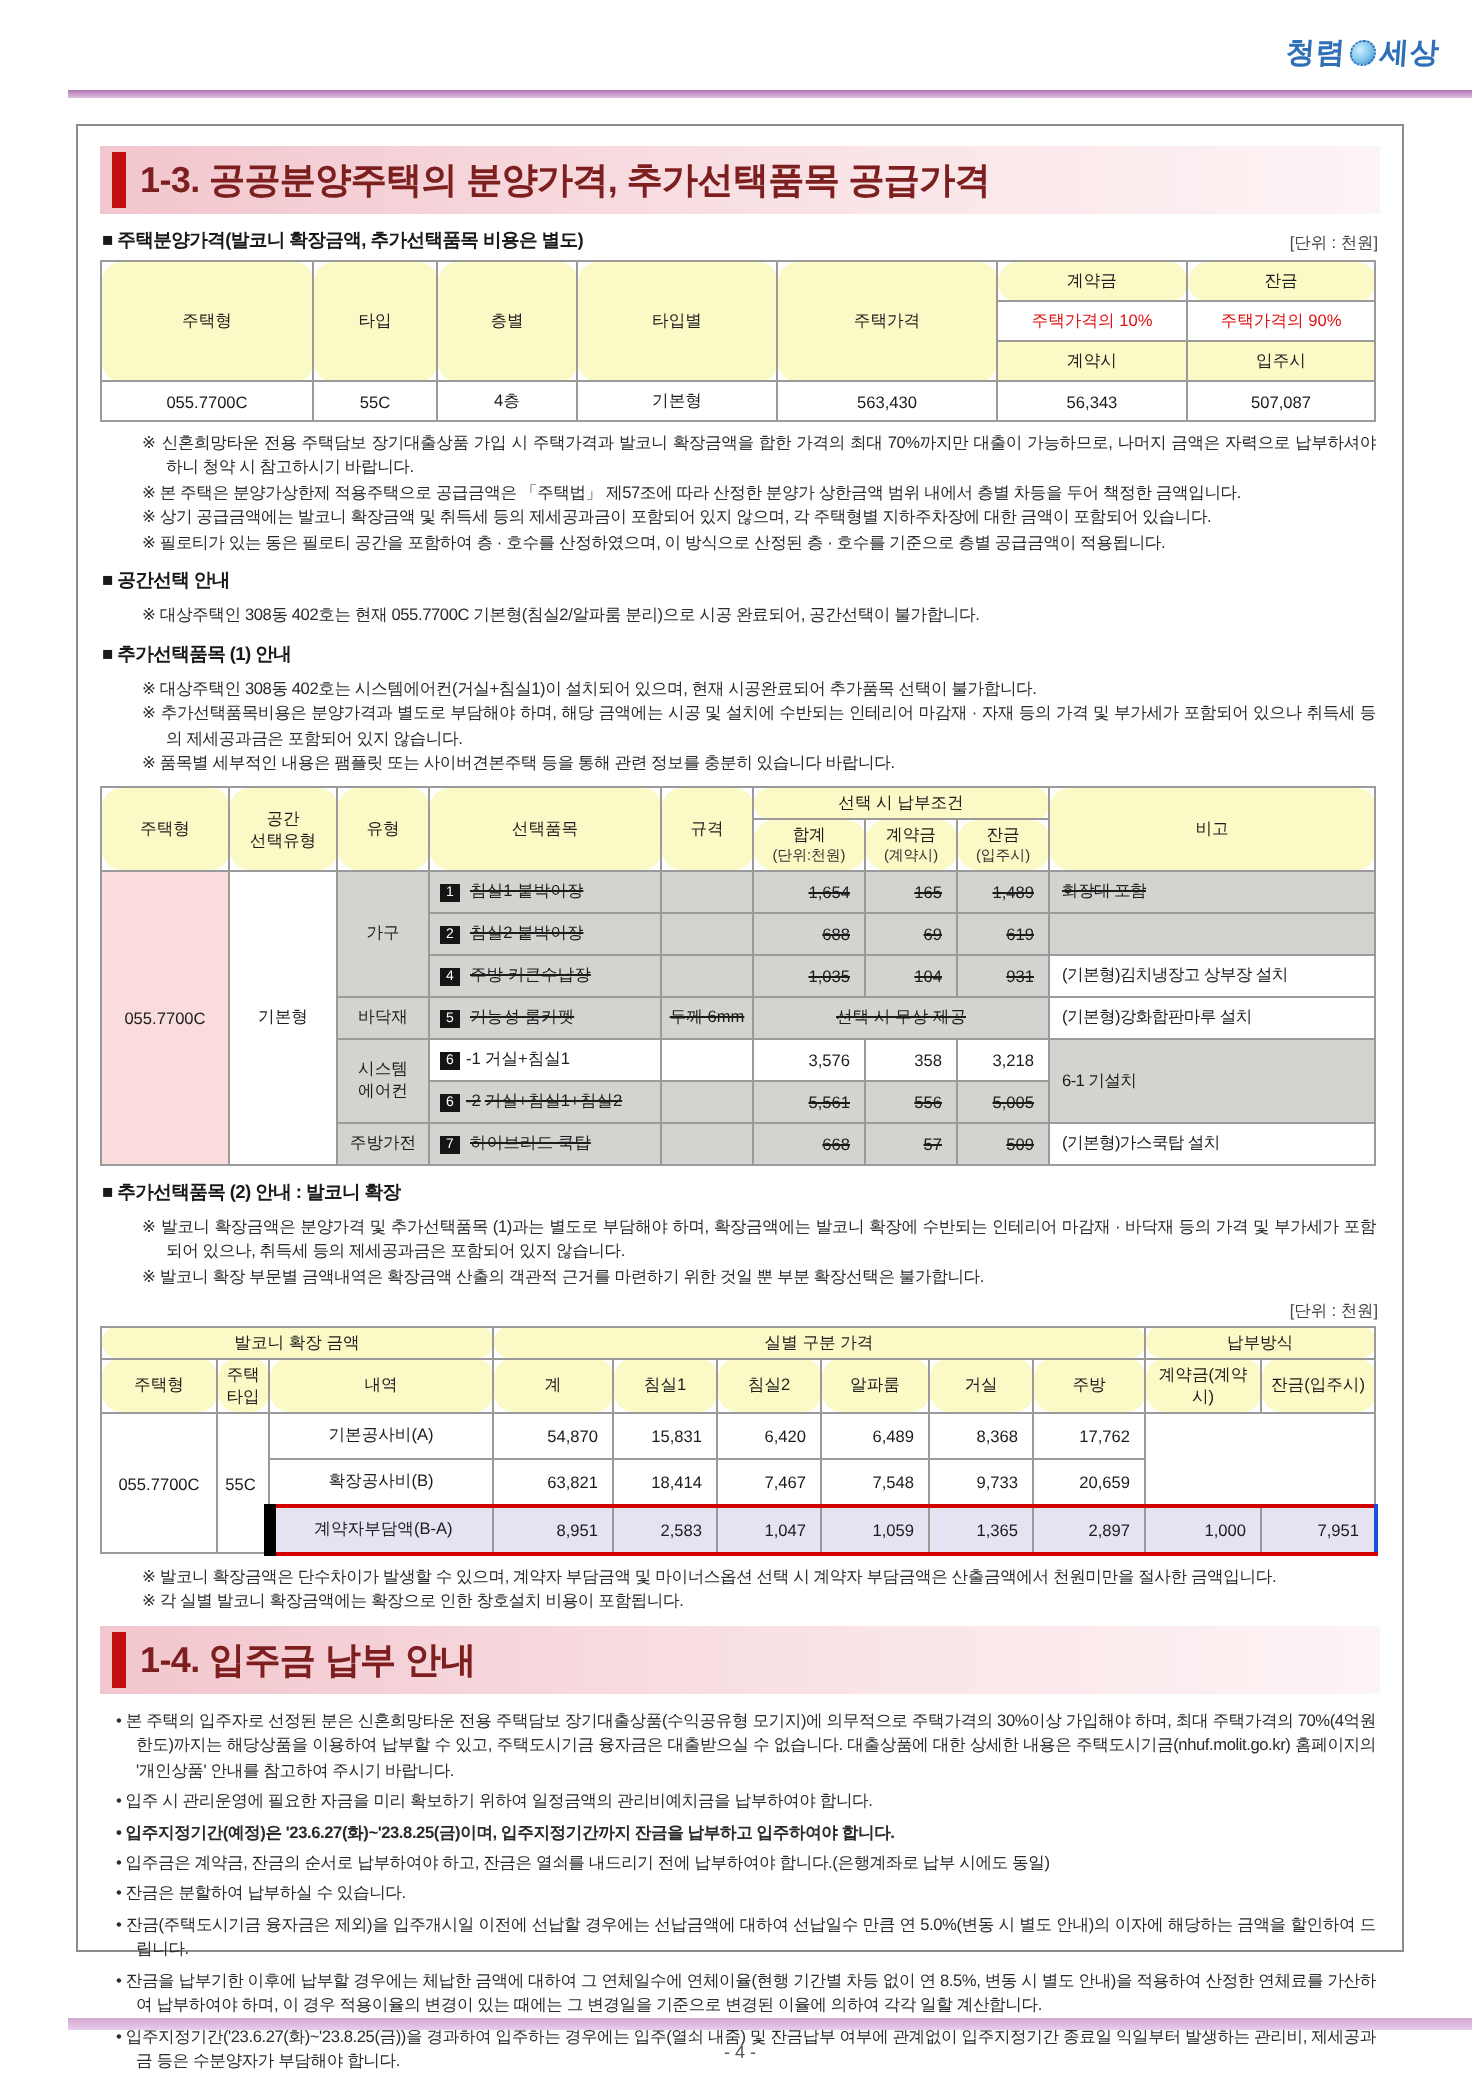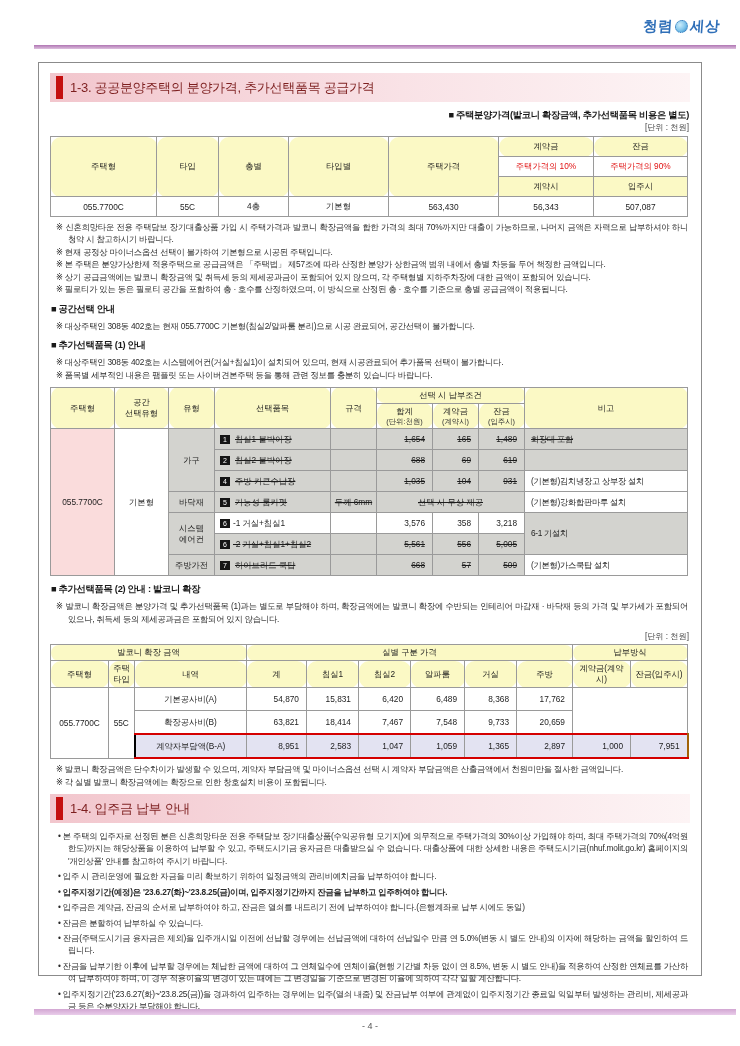--- a/index.html
+++ b/index.html
@@ -9,23 +9,23 @@
   
   .logo{position:absolute;top:17px;right:20px;font-size:14.5px;font-weight:bold;color:#2f6fb8;letter-spacing:.5px;display:flex;align-items:center;gap:2px;transform:skewX(-4deg);}
   .logo-circle{display:inline-block;width:13px;height:13px;border-radius:50%;background:radial-gradient(circle at 35% 35%,#cfeefc 0%,#7fc4ea 55%,#2e86c8 100%);border:1px dotted #2e6db4;box-sizing:border-box;}
   .top-rule{position:absolute;top:45px;left:34px;width:702px;height:4px;background:linear-gradient(#b076b3,#ddc0de);}
 
   
   .content{position:absolute;top:62px;left:38px;width:664px;height:914px;border:1.5px solid #8b8b8b;box-sizing:border-box;padding:8px 11px;background:#fff;}
 
   .sec-head{position:relative;background:linear-gradient(90deg,#f2c6cd 0%,#f9e2e6 55%,#fdf4f5 100%);padding:5px 8px 5px 20px;margin:2px 0 7px 0;}
   .sec-head .bar{position:absolute;left:6px;top:3px;bottom:3px;width:7px;background:#c40f0f;}
-  .sec-title{font-size:13px;font-weight:normal;color:#7d1f1f;letter-spacing:-.3px;}
-
-  .cap-line{display:flex;justify-content:space-between;align-items:flex-end;margin:3px 1px 3px 1px;flex-direction:column;}
+  .sec-title{font-size:18px;font-weight:bold;color:#7d1f1f;letter-spacing:-.3px;}
+
+  .cap-line{display:flex;justify-content:space-between;align-items:flex-end;margin:3px 1px 3px 1px;}
   .caption{font-size:9.3px;font-weight:bold;color:#1a1a1a;letter-spacing:-.3px;}
   .unit{font-size:8.2px;color:#444;}
   .unit-line{text-align:right;font-size:8.2px;color:#444;margin:2px 1px 2px 0;}
 
   table{border-collapse:collapse;table-layout:fixed;width:637px;font-size:8.3px;color:#1c1c1c;}
   th,td{border:1px solid #9a9a9a;padding:2px 3px;text-align:center;vertical-align:middle;overflow:hidden;}
   table{border:1.2px solid #6f6f6f;}
   th{background:#fbf9c5;font-weight:normal;border-radius:10px;}
   .yellow{background:#fbf9c5;}
   .red{color:#e01010;}
@@ -37,24 +37,24 @@
   .st{text-decoration:line-through;}
   .preline{white-space:pre-line;line-height:1.3;}
   .item{text-align:left;padding-left:5px;}
   .remark{text-align:left;padding-left:6px;letter-spacing:-.3px;}
   .nbox{display:inline-block;min-width:8px;height:9px;line-height:9px;background:#151515;color:#fff;font-size:7px;text-align:center;padding:0 1px;margin-right:3px;}
   .sfx{margin-right:2px;}
   .t1 td,.t1 th{height:15px;}
   .t2 td{height:16px;}
   .t3 td{height:18px;}
   tr.hl td{background:#e3e3f2;border-top:2px solid #d40000;border-bottom:2px solid #d40000;}
-  tr.hl td:first-child{border-left:2px solid #000000;}
-  tr.hl td:last-child{border-right:2px solid #a16207;}
-
-  ul.notes{list-style:none;margin:4px 0 6px 0;padding:0 2px 0 6px;}
+  tr.hl td:first-child{border-left:6px solid #000000;}
+  tr.hl td:last-child{border-right:2px solid #1d4ed8;}
+
+  ul.notes{list-style:none;margin:4px 0 6px 15px;padding:0 2px 0 6px;}
   ul.notes li{font-size:8.3px;line-height:1.5;color:#2a2a2a;text-align:justify;padding-left:12px;text-indent:-12px;letter-spacing:-.2px;}
   .subhead{font-size:9.3px;font-weight:bold;color:#1a1a1a;margin:7px 0 2px 1px;letter-spacing:-.3px;}
   ul.bullets{list-style:none;margin:3px 0 0 0;padding:0 2px 0 8px;}
   ul.bullets li{font-size:8.3px;line-height:1.5;color:#2a2a2a;text-align:justify;padding-left:10px;text-indent:-10px;margin-bottom:3px;letter-spacing:-.2px;}
   ul.bullets li.bold{font-weight:bold;}
 
   .footer-rule{position:absolute;top:1009px;left:34px;width:702px;height:6px;background:linear-gradient(#d2a6d2,#e9cdea);}
   .page-num{position:absolute;top:1021px;left:0;width:740px;text-align:center;font-size:9px;color:#555;}
 </style>
 </head>
@@ -116,34 +116,34 @@
         <td>기본형</td>
         <td>563,430</td>
         <td>56,343</td>
         <td>507,087</td>
       </tr>
     </tbody>
       </table>
 
     <ul class="notes">
       <li>※ 신혼희망타운 전용 주택담보 장기대출상품 가입 시 주택가격과 발코니 확장금액을 합한 가격의 최대 70%까지만 대출이 가능하므로, 나머지 금액은 자력으로 납부하셔야 하니 청약 시 참고하시기 바랍니다.</li>
-      <li>※ 현재 공정상 마이너스옵션 선택이 불가하여 기본형으로 시공된 주택입니다.</li>
       <li>※ 본 주택은 분양가상한제 적용주택으로 공급금액은 「주택법」 제57조에 따라 산정한 분양가 상한금액 범위 내에서 층별 차등을 두어 책정한 금액입니다.</li>
       <li>※ 상기 공급금액에는 발코니 확장금액 및 취득세 등의 제세공과금이 포함되어 있지 않으며, 각 주택형별 지하주차장에 대한 금액이 포함되어 있습니다.</li>
       <li>※ 필로티가 있는 동은 필로티 공간을 포함하여 층 · 호수를 산정하였으며, 이 방식으로 산정된 층 · 호수를 기준으로 층별 공급금액이 적용됩니다.</li>
     </ul>
 
     <div class="subhead">■ 공간선택 안내</div>
     <ul class="notes">
       <li>※ 대상주택인 308동 402호는 현재 055.7700C 기본형(침실2/알파룸 분리)으로 시공 완료되어, 공간선택이 불가합니다.</li>
     </ul>
 
     <div class="subhead">■ 추가선택품목 (1) 안내</div>
     <ul class="notes">
       <li>※ 대상주택인 308동 402호는 시스템에어컨(거실+침실1)이 설치되어 있으며, 현재 시공완료되어 추가품목 선택이 불가합니다.</li>
+      <li>※ 추가선택품목비용은 분양가격과 별도로 부담해야 하며, 해당 금액에는 시공 및 설치에 수반되는 인테리어 마감재 · 자재 등의 가격 및 부가세가 포함되어 있으나 취득세 등의 제세공과금은 포함되어 있지 않습니다.</li>
       <li>※ 품목별 세부적인 내용은 팸플릿 또는 사이버견본주택 등을 통해 관련 정보를 충분히 있습니다 바랍니다.</li>
     </ul>
 
     <table class="t2" style="margin-top:3px">
       <colgroup>
           <col style="width:64px">
           <col style="width:54px">
           <col style="width:46px">
           <col style="width:116px">
           <col style="width:46px">
@@ -227,20 +227,21 @@
         <td class="gray st num">57</td>
         <td class="gray st num">509</td>
         <td class="wht remark">(기본형)가스쿡탑 설치</td>
       </tr>
     </tbody>
       </table>
 
     <div class="subhead">■ 추가선택품목 (2) 안내 : 발코니 확장</div>
     <ul class="notes">
       <li>※ 발코니 확장금액은 분양가격 및 추가선택품목 (1)과는 별도로 부담해야 하며, 확장금액에는 발코니 확장에 수반되는 인테리어 마감재 · 바닥재 등의 가격 및 부가세가 포함되어 있으나, 취득세 등의 제세공과금은 포함되어 있지 않습니다.</li>
+      <li>※ 발코니 확장 부문별 금액내역은 확장금액 산출의 객관적 근거를 마련하기 위한 것일 뿐 부분 확장선택은 불가합니다.</li>
     </ul>
     <div class="unit-line">[단위 : 천원]</div>
 
     <table class="t3">
       <colgroup>
           <col style="width:58px">
           <col style="width:26px">
           <col style="width:112px">
           <col style="width:60px">
           <col style="width:52px">

